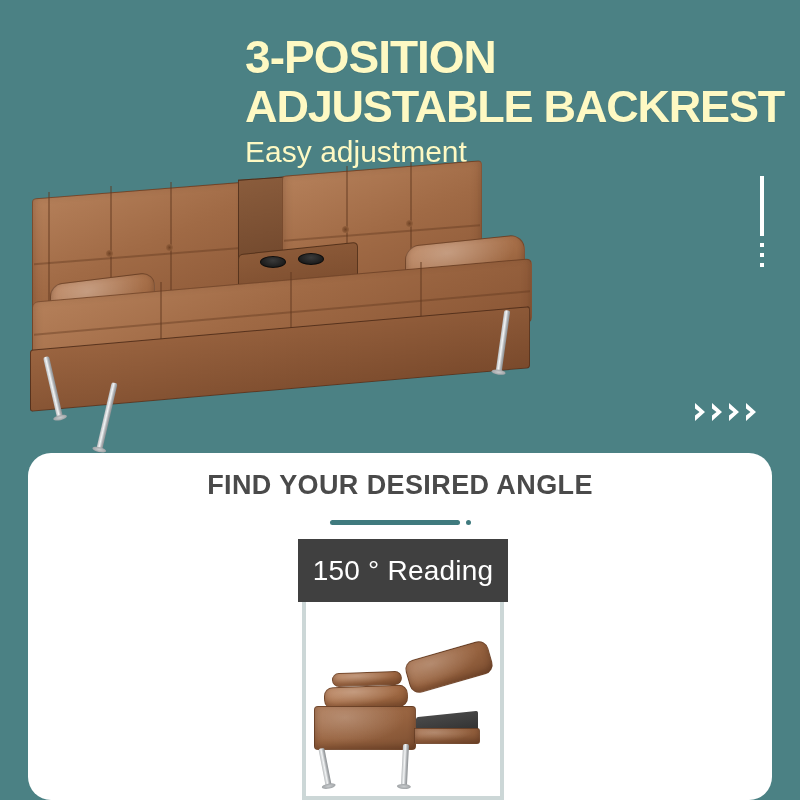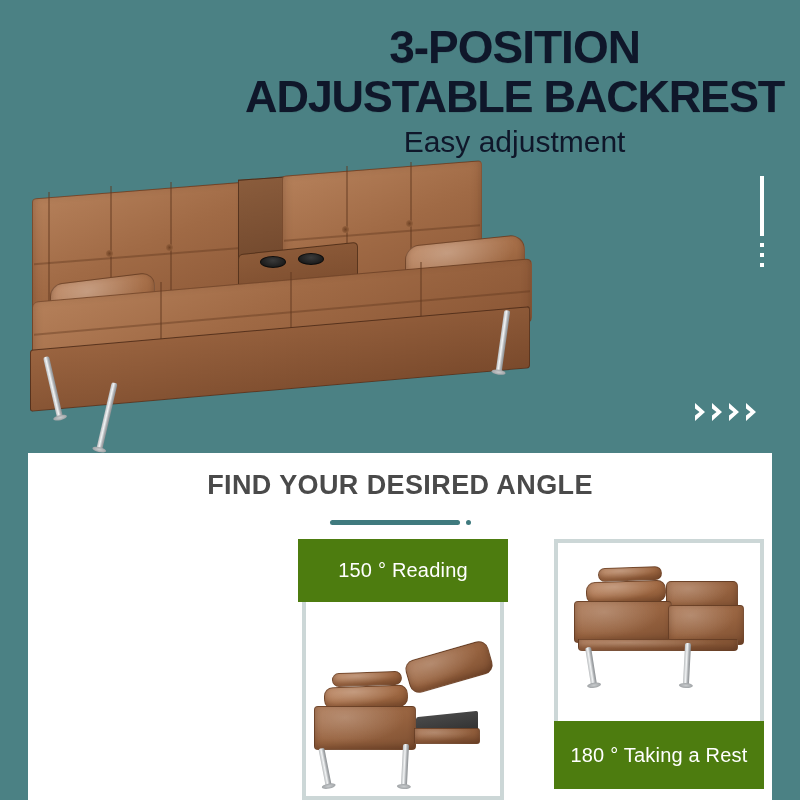--- a/index.html
+++ b/index.html
@@ -13,23 +13,23 @@
   }
 
   
   #hero {
     position:absolute; left:0; top:0; width:800px; height:800px;
     background:#4b8184;
   }
 
   
   #headline {
-    position:absolute; right:16px; top:24px;
-    text-align:center;
-    color:#0f172a;
+    position:absolute; right:16px; top:34px;
+    text-align:left;
+    color:#fef9c3;
     line-height:1.0;
   }
   #headline .line1 {
     font-size:46px;
     font-weight:bold;
     letter-spacing:-1px;
     display:block;
     white-space:nowrap;
     text-shadow:0 1px 0 rgba(0,0,0,.07);
   }
@@ -74,20 +74,21 @@
 
   
   #hero-photo {
     position:absolute; left:10px; top:160px; width:560px; height:290px;
   }
 
   
   #panel {
     position:absolute; left:28px; top:453px; width:744px; height:347px;
     background:#ffffff;
+    border-radius:23px;
   }
   #panel-title {
     position:absolute; left:0; top:17px; width:744px;
     text-align:center;
     font-size:27px; font-weight:bold; color:#4a4a4a;
     letter-spacing:0.4px;
   }
   #panel-underline {
     position:absolute; left:302px; top:67px;
     width:130px; height:5px; border-radius:3px; background:#3f7a7e;
@@ -104,24 +105,24 @@
     border:4px solid #ccd7d7;
     background:#ffffff;
   }
   .card-photo {
     position:absolute;
     background:#ffffff;
     overflow:hidden;
   }
   .card-label {
     position:absolute;
-    background:#4d7c0f;
+    background:#404040;
     color:#ffffff;
     display:flex; align-items:center; justify-content:center;
-    font-size:20px; font-weight:normal;
+    font-size:28px; font-weight:normal;
     letter-spacing:.2px;
     white-space:nowrap;
   }
 
   
   #card1 { left:14px; top:86px; width:210px; height:250px; }
   #card1 .card-frame  { width:210px; height:250px; }
   #card1 .card-photo  { left:4px; top:4px; width:202px; height:178px; }
   #card1 .card-label  { left:0px; top:182px; width:210px; height:68px; }
 
@@ -295,31 +296,13 @@
 
         <div class="plank" style="left:110px; top:112px; width:62px; height:24px; transform:skewY(-6deg);"></div>
         <div class="pad" style="left:108px; top:126px; width:66px; height:16px; border-radius:0 3px 3px 0;"></div>
 
         <div class="leg" style="left:16px; top:146px; height:38px; transform:rotate(-11deg);"></div>
         <div class="leg" style="left:96px; top:142px; height:42px; transform:rotate(3deg);"></div>
       </div>
     </div>
   </div>
 
-  <div class="card" id="card3">
-    <div class="card-frame"></div>
-    <div class="card-photo">
-      <div class="sofa" style="left:0; top:0; width:202px; height:178px;">
-
-        <div class="pad light" style="left:40px; top:24px; width:64px; height:14px; transform:rotate(-2deg); border-radius:7px;"></div>
-        <div class="pad light" style="left:28px; top:38px; width:80px; height:22px; transform:rotate(-2deg); border-radius:9px;"></div>
-        <div class="pad" style="left:108px; top:38px; width:72px; height:30px; border-radius:5px;"></div>
-        <div class="pad" style="left:16px; top:58px; width:98px; height:42px; border-radius:4px;"></div>
-        <div class="pad" style="left:110px; top:62px; width:76px; height:40px; border-radius:4px;"></div>
-        <div class="pad" style="left:20px; top:96px; width:160px; height:12px; border-radius:0 0 4px 4px;"></div>
-
-        <div class="leg" style="left:30px; top:104px; height:38px; transform:rotate(-9deg);"></div>
-        <div class="leg" style="left:126px; top:100px; height:42px; transform:rotate(3deg);"></div>
-      </div>
-    </div>
-    <div class="card-label">180 ° Taking a Rest</div>
-  </div>
 </div>
 
 </body></html>

